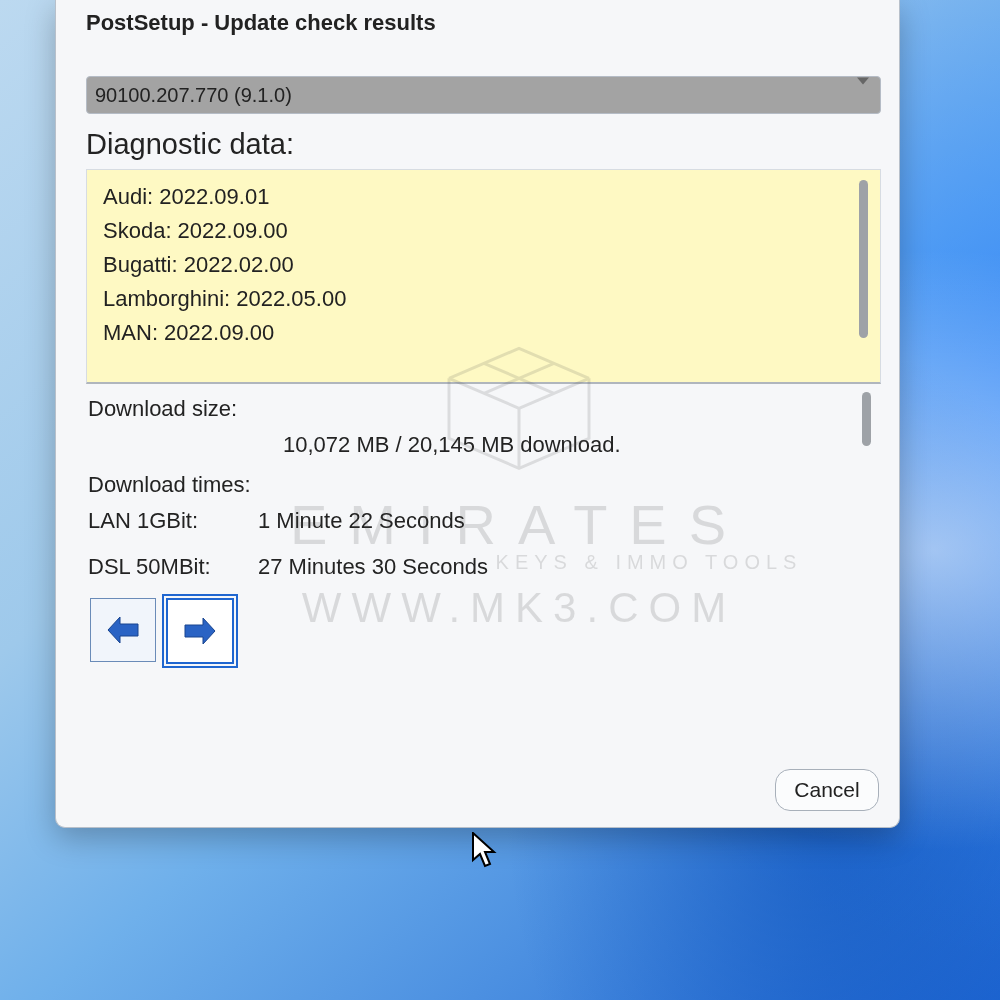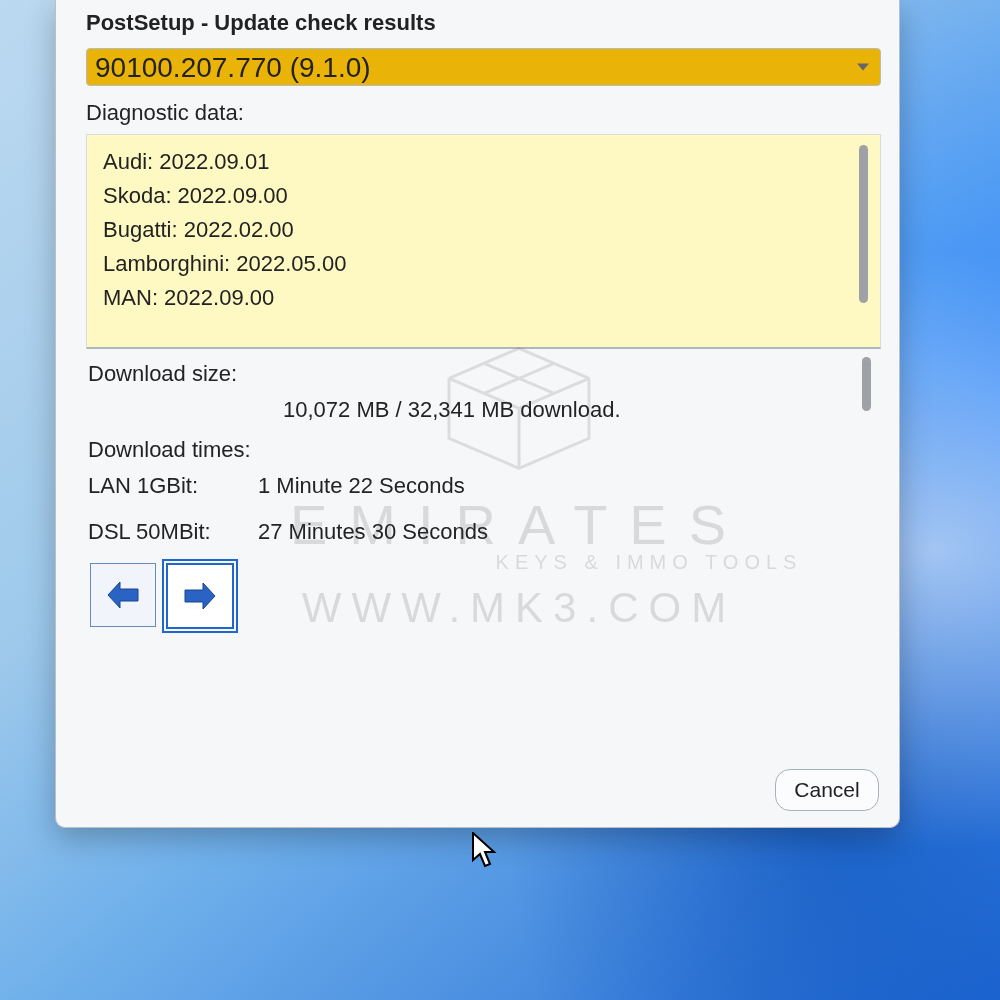--- a/index.html
+++ b/index.html
@@ -52,45 +52,46 @@
     font-size: 22px;
     white-space: nowrap;
   }
   .combo {
     flex: 1;
     position: relative;
   }
   .combo select {
     width: 100%;
     height: 38px;
-    font-size: 28px;
+    font-size: 20px;
     font-family: inherit;
-    background: #eab308;
+    background: #a3a3a3;
     border: 1px solid #b5bcc6;
     border-radius: 4px;
     padding: 2px 34px 2px 8px;
     appearance: none;
     -webkit-appearance: none;
     color: #222;
     box-sizing: border-box;
+    margin-top: 28px;
   }
   .combo::after {
     content: "";
     position: absolute;
     right: 12px;
     top: 50%;
     width: 0; height: 0;
     border-left: 6px solid transparent;
     border-right: 6px solid transparent;
     border-top: 7px solid #666;
     transform: translateY(-50%);
     pointer-events: none;
   }
   .section-label {
-    font-size: 22px;
+    font-size: 29px;
     margin: 4px 0 8px 0;
   }
   .diag-box {
     position: relative;
     background: #fef9c3;
     border: 1px solid #d7dce2;
     border-bottom: 2px solid #b0b6bd;
     padding: 10px 36px 6px 16px;
     height: 215px;
     box-sizing: border-box;
@@ -249,21 +250,21 @@
       <div class="diag-item">Bugatti: 2022.02.00</div>
       <div class="diag-item">Lamborghini: 2022.05.00</div>
       <div class="diag-item">MAN: 2022.09.00</div>
       <div class="scroll-bar"></div>
     </div>
 
     <div class="lower-panel">
       <div class="scroll-bar2"></div>
 
       <div class="dl-size-label">Download size:</div>
-      <div class="dl-size-value">10,072 MB / 32,341 MB download.</div>
+      <div class="dl-size-value">10,072 MB / 20,145 MB download.</div>
 
       <div class="dl-times-label">Download times:</div>
 
       <div class="time-grid">
         <div>LAN 1GBit:</div>
         <div>1 Minute 22 Seconds</div>
         <div>DSL 50MBit:</div>
         <div>27 Minutes 30 Seconds</div>
       </div>
 

